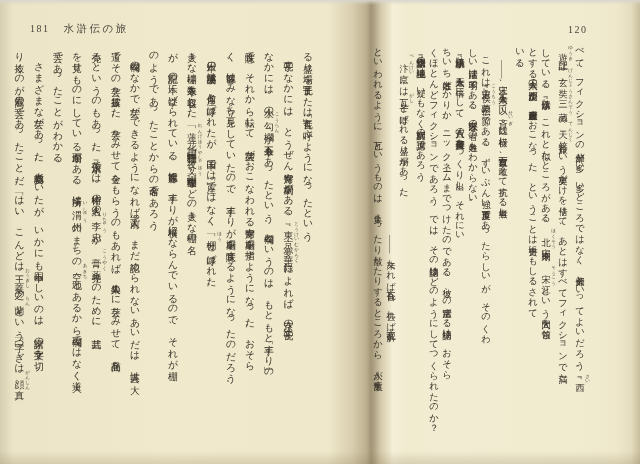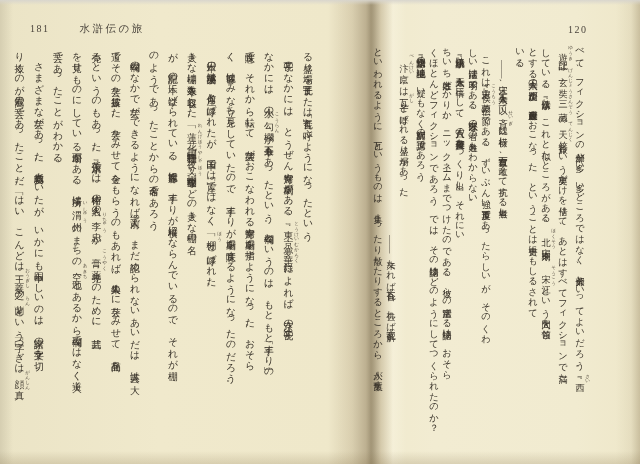--- a/index.html
+++ b/index.html
@@ -16,21 +16,21 @@
       linear-gradient(90deg, rgba(60,50,30,.12) 0px, rgba(60,50,30,0) 13px),
       linear-gradient(270deg, rgba(118,98,60,.30) 0px, rgba(118,98,60,.08) 9px, rgba(118,98,60,0) 24px),
       linear-gradient(90deg, rgba(0,0,0,0) 328px, rgba(150,128,90,.25) 352px, rgba(118,97,62,.42) 366px, rgba(98,80,48,.55) 371px, rgba(98,80,48,.50) 373px, rgba(142,120,84,.28) 381px, rgba(255,252,238,.30) 393px, rgba(255,252,238,0) 406px),
       linear-gradient(90deg, #ebe4c6 0%, #f0e9cc 25%, #efe8ca 52%, #f2ecd2 68%, #f1ebd0 90%, #eee7c9 100%);
   }
   .header{position:absolute;color:#46403a;}
   .pagenum{
     font-size:10px;letter-spacing:1.5px;color:#4a443c;
     font-family:"Liberation Serif","DejaVu Serif",serif;
   }
-  .runtitle{font-size:10.5px;letter-spacing:2.5px;color:#4a443c;margin-left:30px;}
+  .runtitle{font-size:10.5px;letter-spacing:2.5px;color:#4a443c;margin-left:14px;}
   .hdr-left{top:18px;left:30px;}
   .hdr-right{top:19px;left:568px;}
   .vtext{
     position:absolute;
     writing-mode:vertical-rl;
     color:#39332a;
     text-align:left;
   }
   .vtext-left{top:45px;left:14px;width:304px;height:412px;font-size:9.8px;}
   .vtext-left .tcol{line-height:19px;}

